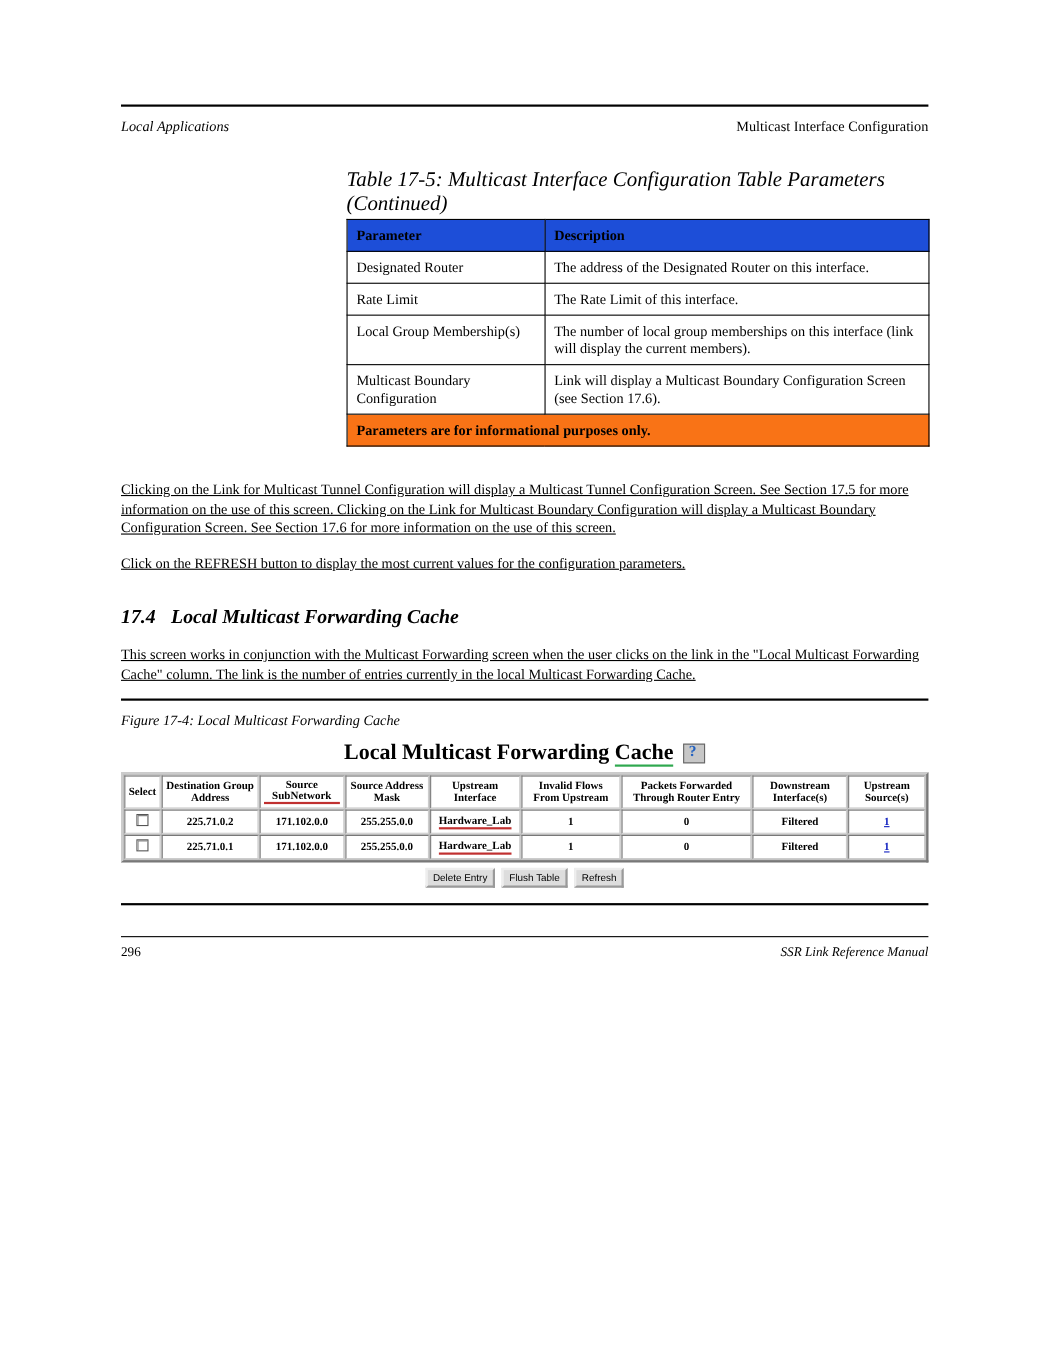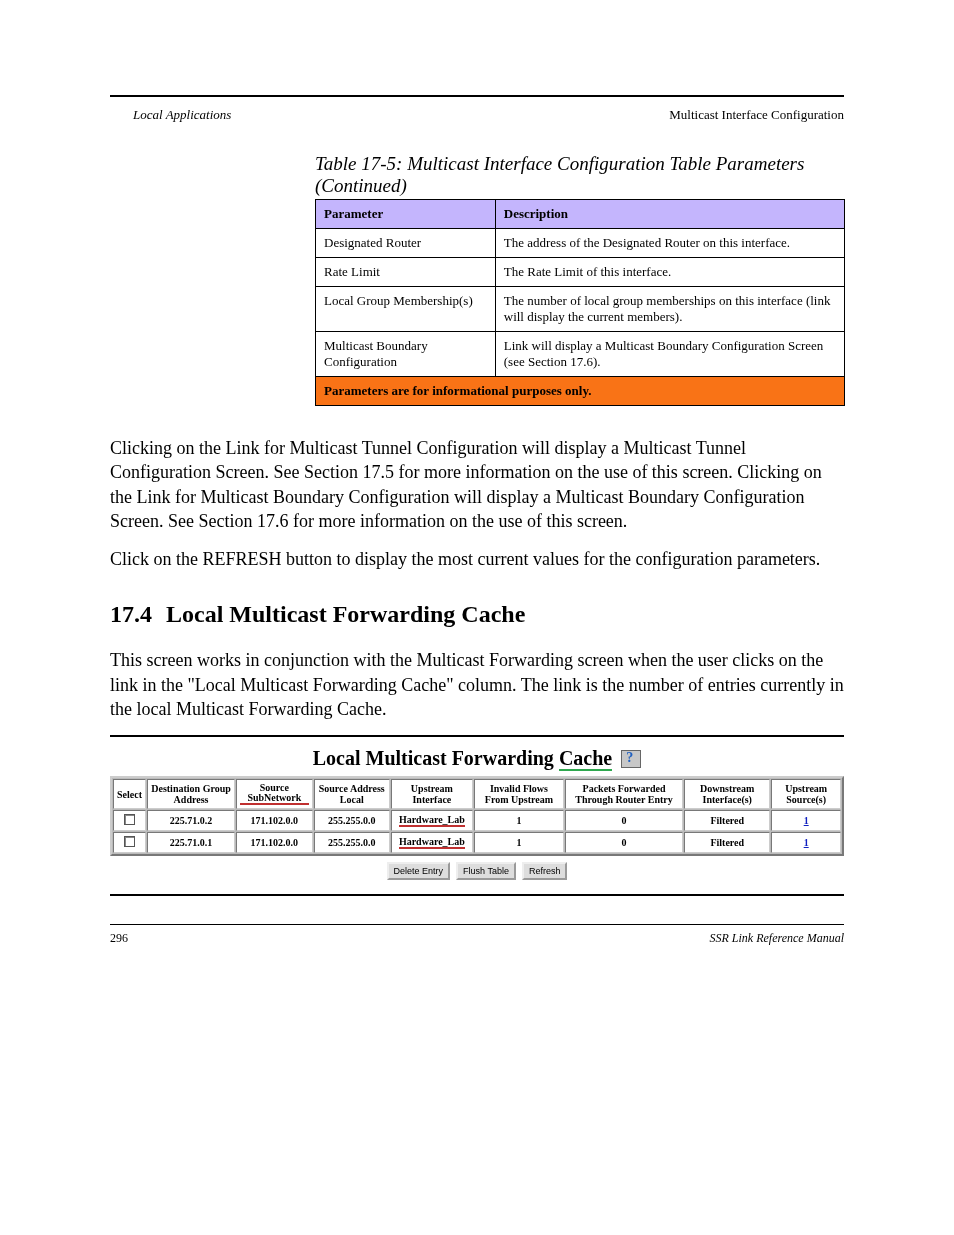--- a/index.html
+++ b/index.html
@@ -15,60 +15,62 @@
     padding: 40px 110px 40px 110px;
   }
   .top-rule {
     border-top: 2px solid #000;
     margin: 55px 0 10px 0;
   }
   .header-line {
     font-size: 13px;
     margin-bottom: 30px;
   }
-  .header-left { float: left; font-style: italic; margin-left: 23px; }
+  .header-left { float: left; font-style: italic; }
   .header-right { float: right; }
   .clear { clear: both; }
 
   
   .params-wrap { margin-left: 205px; margin-right: 0; }
   .params-caption { font-style: italic; font-size: 19px; margin-bottom: 2px; }
   table.params {
     border-collapse: collapse;
     width: 530px;
     font-size: 13px;
   }
   table.params th, table.params td {
     border: 1px solid #000;
     padding: 6px 8px;
     vertical-align: top;
     text-align: left;
   }
   table.params th {
-    background: #c4b5fd;
+    background: #1d4ed8;
     font-weight: bold;
   }
   table.params tr.foot td {
     background: #f97316;
     font-weight: bold;
   }
   .col-param { width: 180px; }
   .col-desc { width: 350px; }
 
   .body-text {
     margin-top: 30px;
+    font-size: 13px;
+    line-height: 1.35;
+    text-decoration: underline;
+  }
+  .body-text p { margin: 0 0 14px 0; }
+
+  h2.section {
     font-size: 18px;
-    line-height: 1.35;
-  }
-  .body-text p { margin: 0 0 14px 0; }
-
-  h2.section {
-    font-size: 24px;
     font-weight: bold;
     margin-top: 30px;
+    font-style: italic;
   }
   h2.section .secno { margin-right: 14px; }
 
   .figure-wrap {
     border-top: 2px solid #000;
     margin-top: 14px;
     padding-top: 10px;
   }
   .fig-caption {
     font-style: italic;
@@ -230,36 +232,37 @@
 
   <h2 class="section">
     <span class="secno">17.4</span><span>Local Multicast Forwarding Cache</span>
   </h2>
 
   <div class="body-text" style="margin-top:4px;">
     <p>This screen works in conjunction with the Multicast Forwarding screen when the user clicks on the link in the "Local Multicast Forwarding Cache" column. The link is the number of entries currently in the local Multicast Forwarding Cache.</p>
   </div>
 
   <div class="figure-wrap">
+    <div class="fig-caption">Figure 17-4: Local Multicast Forwarding Cache</div>
 
     <div class="screenshot">
       <div class="title-row">
         <span class="t">
           <span>Local Multicast Forwarding </span><span class="cache-underline">Cache</span>
         </span>
         <span class="help-icon"></span>
       </div>
 
       <table class="cache">
         <tbody>
             <tr>
           <th>Select</th>
           <th>Destination Group Address</th>
           <th><span class="red-underline">Source SubNetwork</span></th>
-          <th>Source Address Local</th>
+          <th>Source Address Mask</th>
           <th>Upstream Interface</th>
           <th>Invalid Flows From Upstream</th>
           <th>Packets Forwarded Through Router Entry</th>
           <th>Downstream Interface(s)</th>
           <th>Upstream Source(s)</th>
         </tr>
 
         <tr>
           <td><span class="chk"></span></td>
           <td>225.71.0.2</td>

